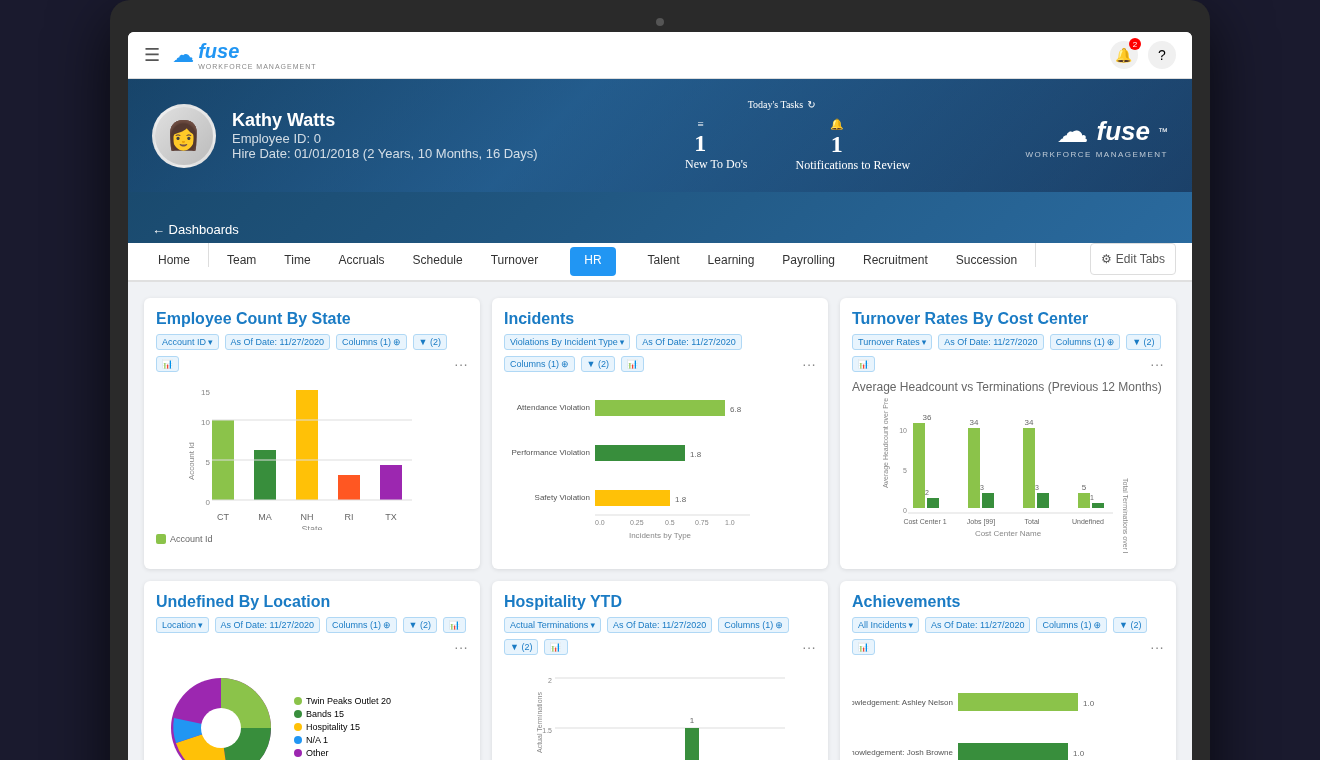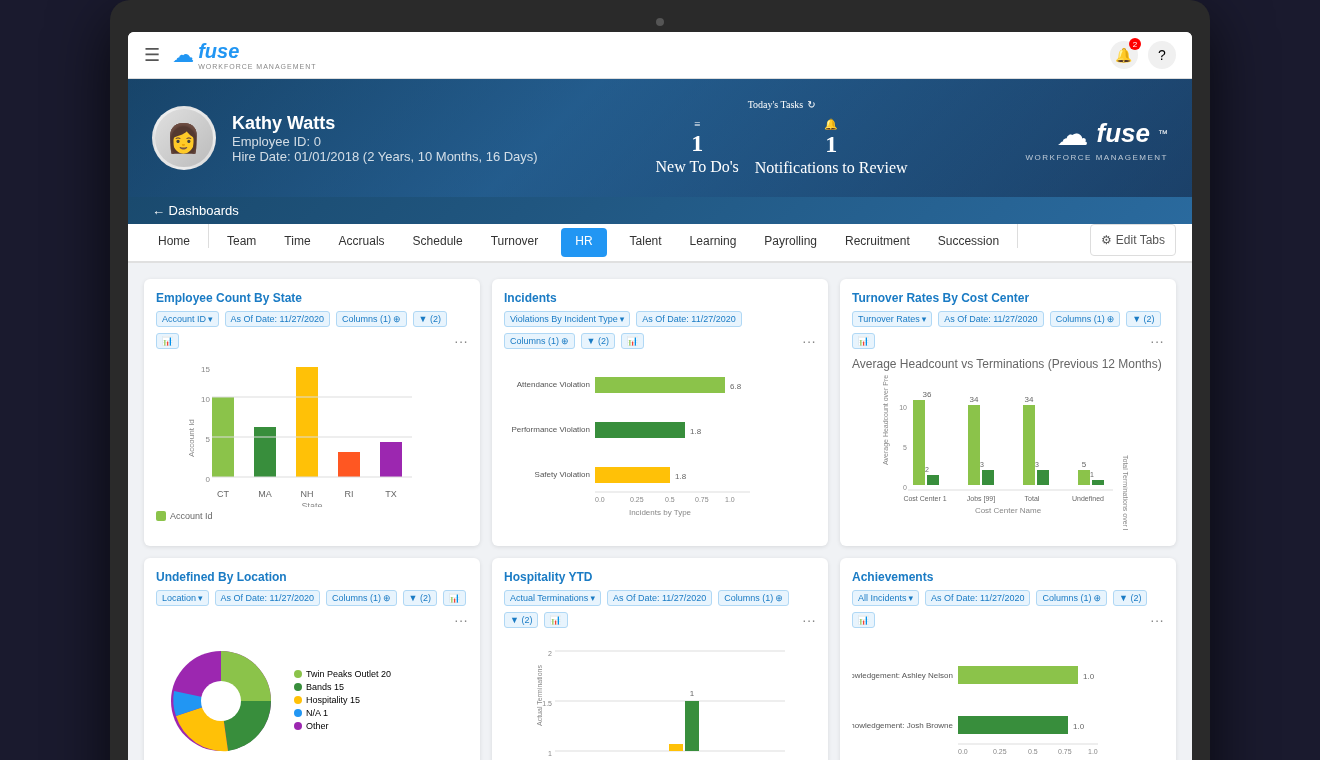--- a/index.html
+++ b/index.html
@@ -72,32 +72,32 @@
       overflow: hidden; display: flex; align-items: center; justify-content: center;
       font-size: 28px; color: #888;
     }
     .user-info h2 { color: #fff; font-size: 18px; font-weight: bold; }
     .user-info p { color: rgba(255,255,255,0.8); font-size: 13px; }
     .hero-center { text-align: center; font-family: Liberation Serif, serif; }
     .todays-tasks { color: #fff; font-size: 10px; display: flex; align-items: center; gap: 4px; justify-content: center; margin-bottom: 8px; }
     .task-cards { display: flex; gap: 16px; }
     .task-card { text-align: center; color: #fff; }
     .task-card .task-number { font-size: 24px; font-weight: bold; }
-    .task-card .task-label { font-size: 16px; line-height: 1.2; }
+    .task-card .task-label { font-size: 12px; line-height: 1.2; margin-left: 32px; }
     .hero-right { }
     .fuse-brand { text-align: right; }
     .fuse-brand-name { color: #fff; font-size: 26px; font-weight: bold; font-style: italic; }
     .fuse-brand-sub { color: rgba(255,255,255,0.7); font-size: 8px; letter-spacing: 1.5px; text-align: center; }
 
     
     .dashboards-bar {
       background: linear-gradient(135deg, #1a4a6e 0%, #2a6a9e 100%);
       padding: 6px 24px;
     }
-    .dashboards-link { color: #fff; font-size: 13px; text-decoration: none; display: flex; align-items: center; gap: 6px; }
+    .dashboards-link { color: #fff; font-size: 13px; text-decoration: none; display: flex; align-items: center; gap: 6px; margin-top: 24px; }
 
     
     .main-nav {
       background: #fff;
       border-bottom: 2px solid #e0e0e0;
       display: flex;
       align-items: flex-start;
       padding: 0 16px;
     }
     .nav-item {
@@ -105,21 +105,21 @@
       font-size: 12px;
       cursor: pointer;
       color: #333;
       border-bottom: 3px solid transparent;
       white-space: nowrap;
     }
     .nav-item.active {
       background: #2196F3;
       color: #fff;
       border-radius: 4px;
-      margin: 4px 9px;
+      margin: 4px 18px;
       padding: 6px 14px;
     }
     .nav-divider { width: 1px; height: 24px; background: #ddd; margin: 0 4px; }
     .nav-edit-tabs {
       margin-left: auto;
       display: flex; align-items: center; gap: 4px;
       padding: 8px 10px;
       font-size: 12px;
       cursor: pointer;
       color: #555;
@@ -139,21 +139,21 @@
     }
     .widget {
       background: #fff;
       border-radius: 6px;
       padding: 12px;
       box-shadow: 0 1px 4px rgba(0,0,0,0.1);
       min-height: 220px;
     }
     .widget-title {
       color: #1a7bc4;
-      font-size: 12px;
+      font-size: 16px;
       font-weight: bold;
       margin-bottom: 6px;
     }
     .widget-controls {
       display: flex;
       align-items: center;
       gap: 6px;
       margin-bottom: 8px;
       flex-wrap: wrap;
     }

